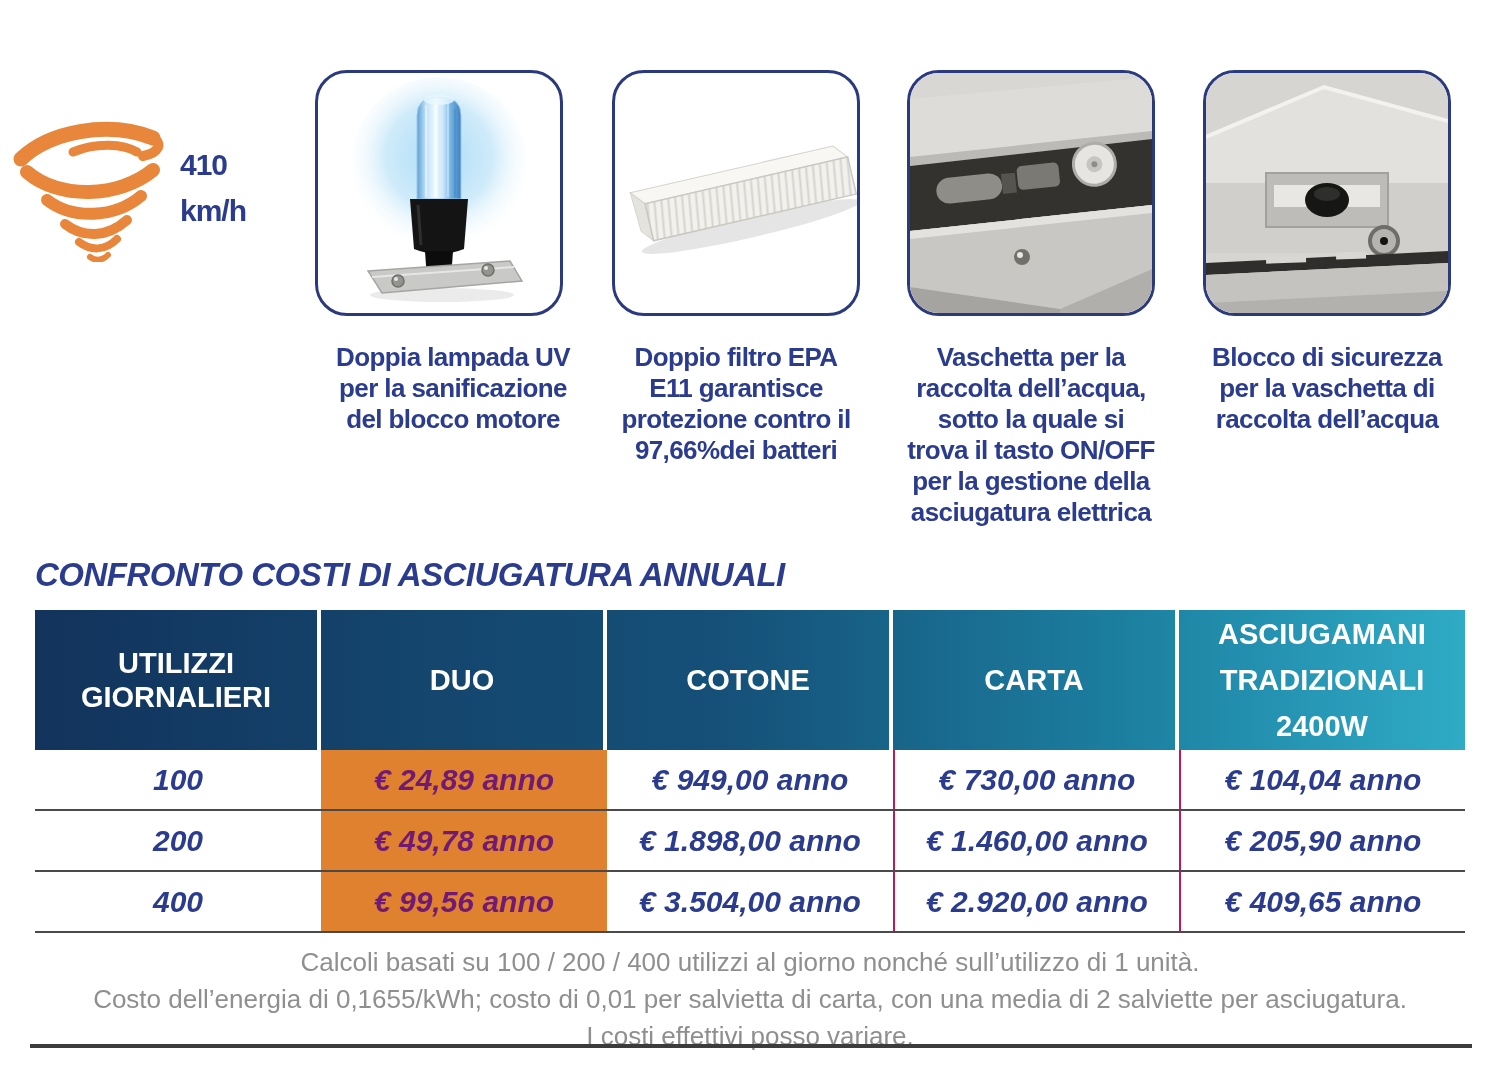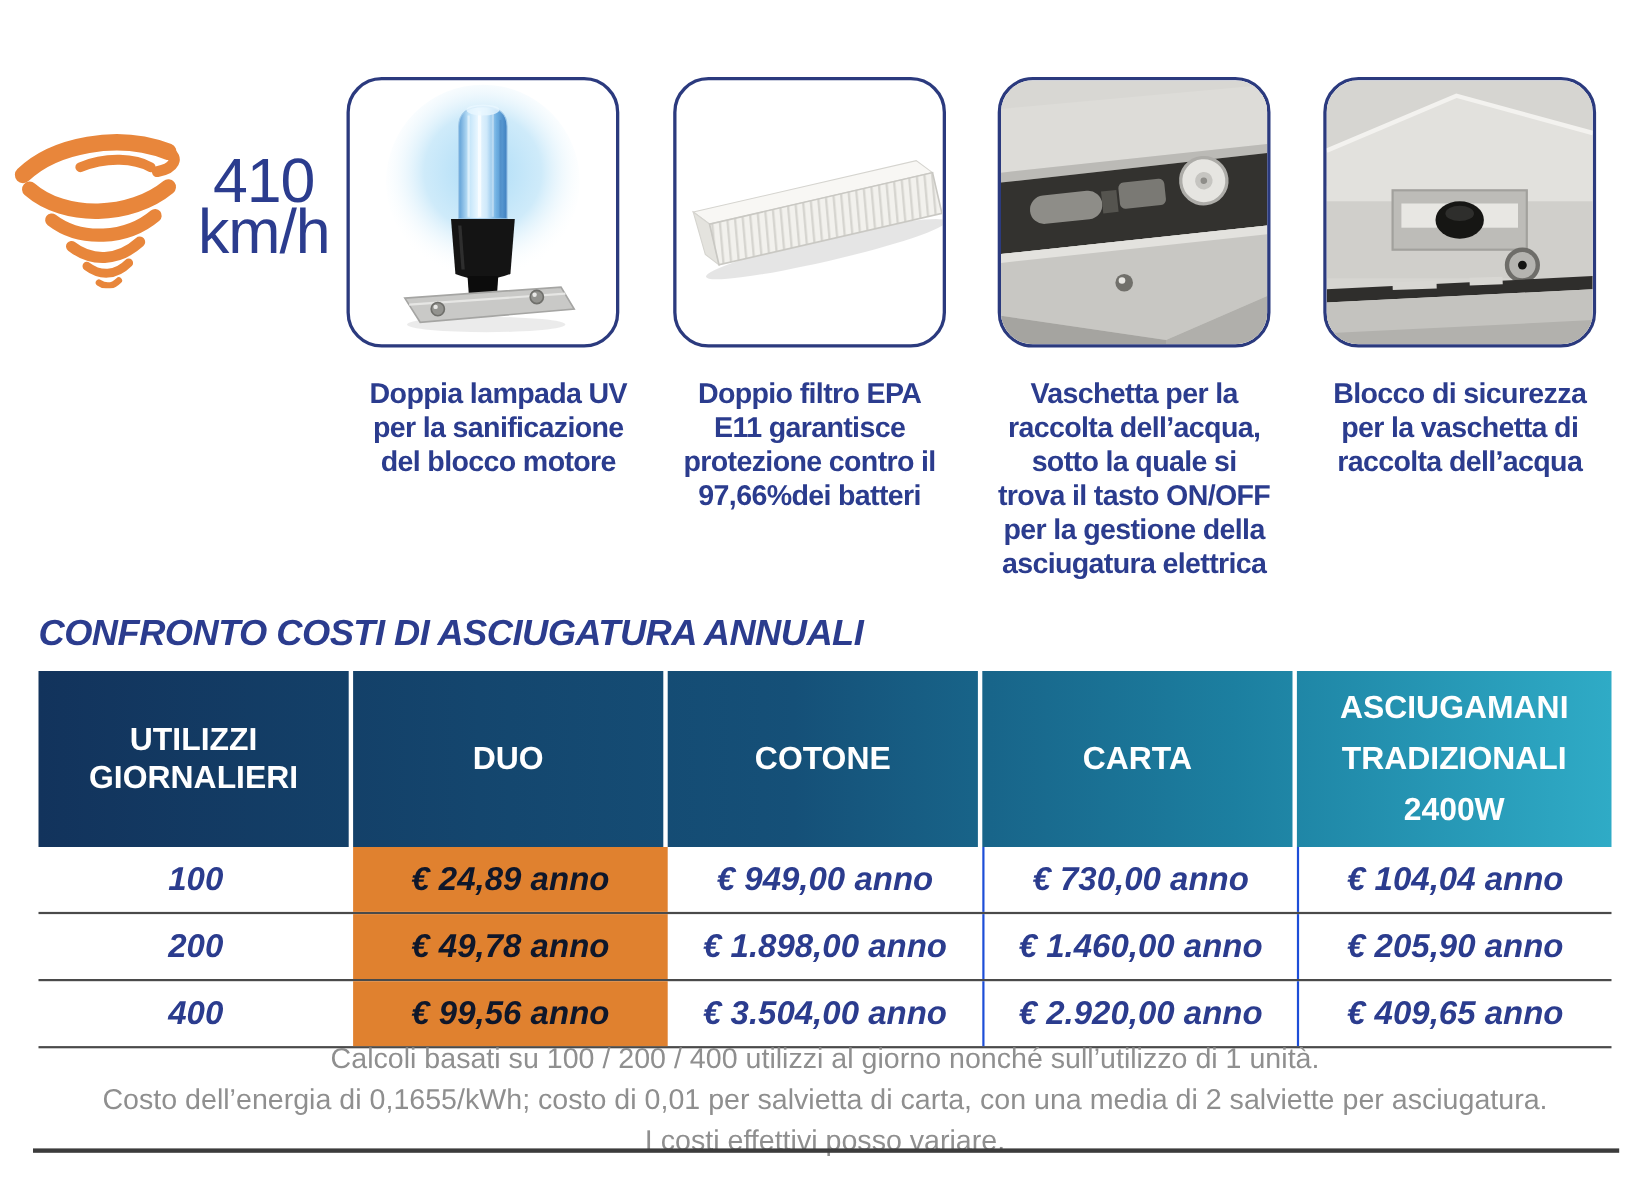--- a/index.html
+++ b/index.html
@@ -3,47 +3,47 @@
 <meta charset="utf-8">
 <style>
   html,body { margin:0; padding:0; background:#ffffff; }
   .page {
     position:relative; width:1500px; height:1070px; background:#ffffff;
     font-family:"Liberation Sans", sans-serif; overflow:hidden;
   }
   
   .speed-group { position:absolute; left:10px; top:108px; width:270px; height:160px; }
   .tornado { position:absolute; left:0; top:4px; width:162px; height:150px; }
-  .speed-text { position:absolute; left:170px; top:34px; color:#2B3C8E; font-weight:normal;
-                font-size:57px; line-height:46px; letter-spacing:-1px;text-align:center; }
+  .speed-text { position:absolute; left:170px; top:34px; color:#2B3C8E; font-weight:bold;
+                font-size:30px; line-height:46px; letter-spacing:-1px; }
   
   .card { position:absolute; top:70px; width:248px; height:246px; background:#fff;
           border:3px solid #2B3A7E; border-radius:32px; overflow:hidden; box-sizing:border-box; }
   .card svg { display:block; width:242px; height:240px; }
   .card1 { left:315px; } .card2 { left:612px; } .card3 { left:907px; } .card4 { left:1203px; }
   .caption { position:absolute; top:342px; width:330px; text-align:center; color:#2B3C8E;
              font-weight:bold; font-size:26px; line-height:31px; letter-spacing:-0.6px; }
   .cap1 { left:288px; } .cap2 { left:571px; } .cap3 { left:866px; } .cap4 { left:1162px; }
   
   .section-title { position:absolute; left:35px; top:556px; color:#2B3C8E; font-weight:bold;
                    font-style:italic; font-size:33px; letter-spacing:-0.5px; }
   .cost-table { position:absolute; left:35px; top:610px; width:1430px; }
-  .thead { display:grid; grid-template-columns:repeat(5,1fr); height:160px;
+  .thead { display:grid; grid-template-columns:repeat(5,1fr); height:140px;
            background:linear-gradient(90deg,#12335C 0%,#14466E 28%,#155078 48%,#1C7FA0 76%,#2FABC6 100%); }
   .th { display:flex; flex-direction:column; justify-content:center; align-items:center;
         color:#ffffff; font-weight:bold; font-size:29px; line-height:34px;
         border-right:4px solid #ffffff; box-sizing:border-box; text-align:center; }
   .th:last-child { border-right:none;gap:12px; }
   .tbody { border-bottom:2px solid #4A4A4A; }
   .trow { display:grid; grid-template-columns:repeat(5,1fr); height:59px; }
   .trow + .trow { border-top:2px solid #4A4A4A; }
   .td { display:flex; align-items:center; justify-content:center; color:#2B3C8E;
         font-weight:bold; font-style:italic; font-size:30px; box-sizing:border-box;text-align:right; }
-  .td.vline { border-left:2px solid #1d4ed8; }
-  .td.duo { background:#E0812F; color:#0f172a; }
+  .td.vline { border-left:2px solid #be185d; }
+  .td.duo { background:#E0812F; color:#701a75; }
   
   .notes { position:absolute; left:0; top:944px; width:1500px; text-align:center;
            color:#8F8F8F; font-size:26px; line-height:37px; }
   .bottom-rule { position:absolute; left:30px; top:1044px; width:1442px; height:4px; background:#3C3C3C; }
 </style>
 </head>
 <body>
 
 <div class="page">
 

